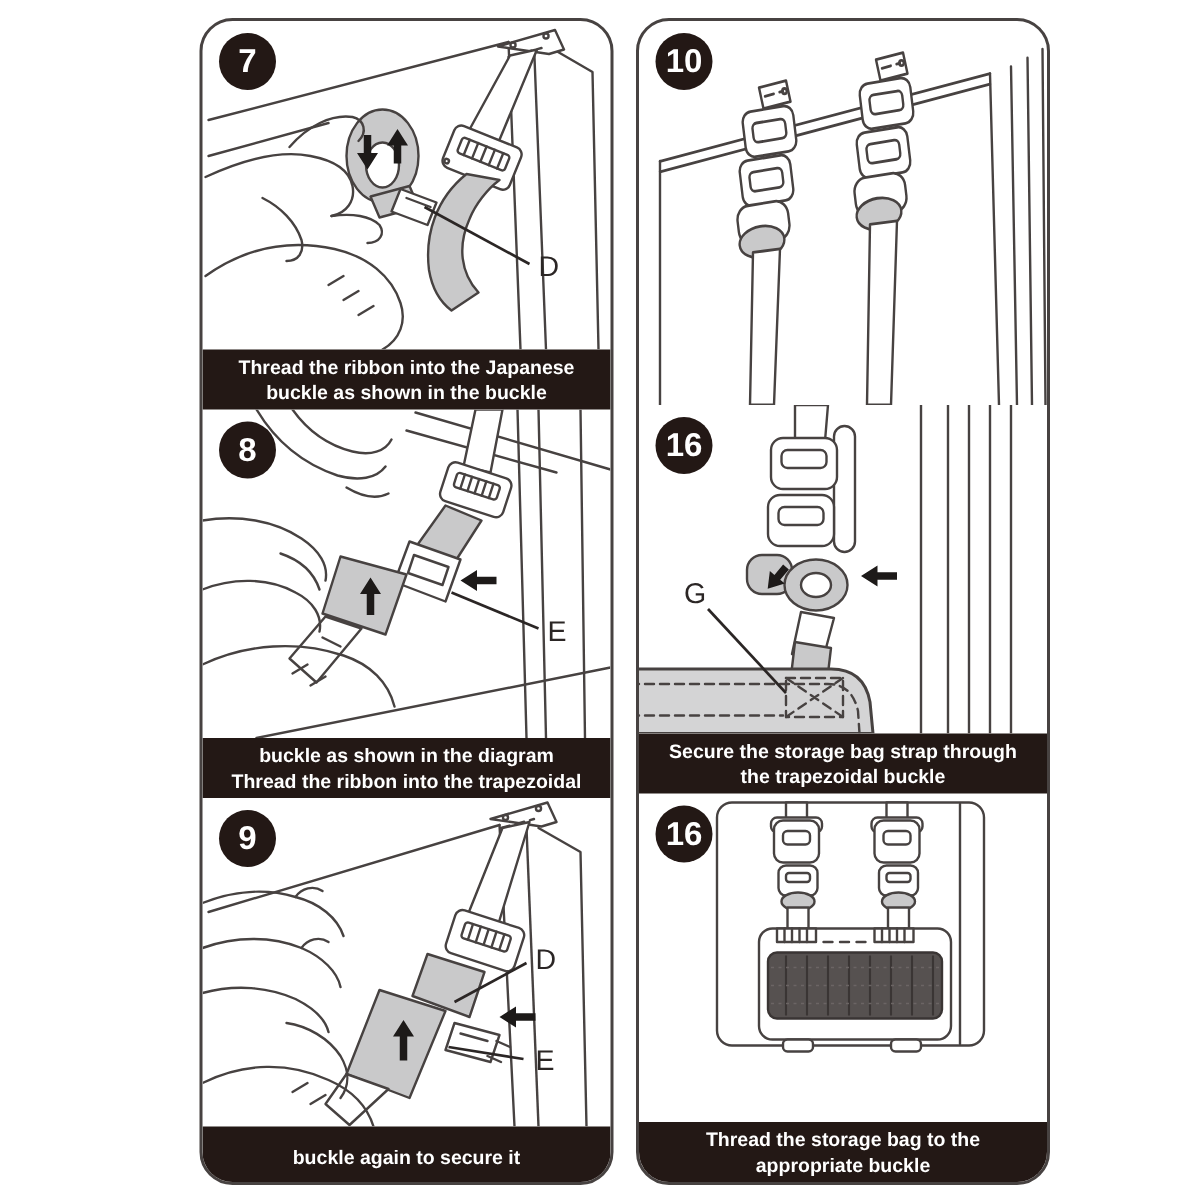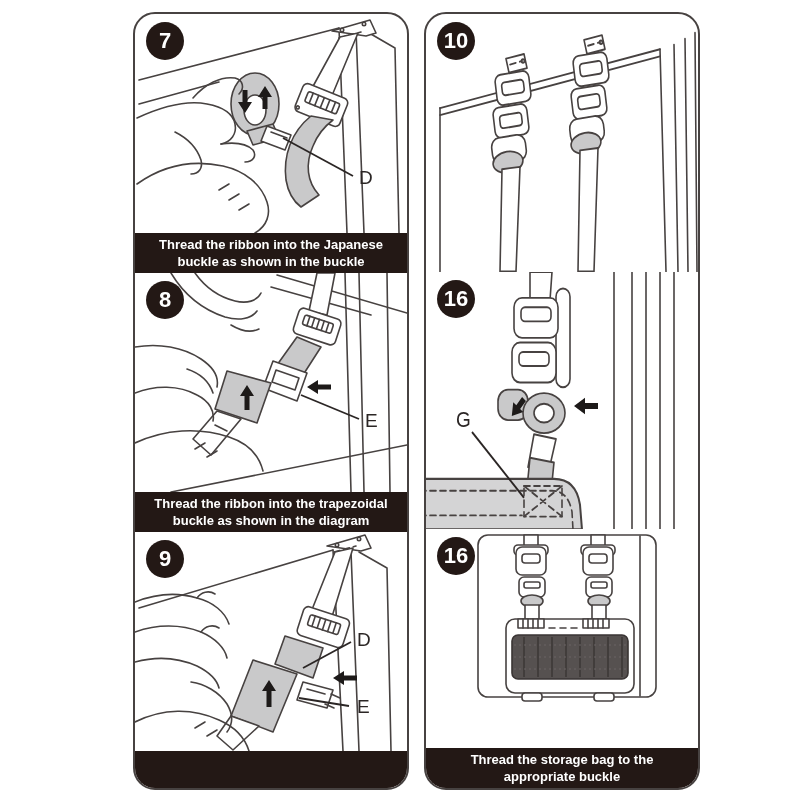--- a/index.html
+++ b/index.html
@@ -155,22 +155,22 @@
           <path class="ln" d="M0,170 C30,156 64,154 94,164 C112,170 124,182 128,198"></path>
           <path class="ln" d="M60,176 l10,-6 M72,184 l10,-6"></path>
         </g>
         <g>
           <path class="ldr" d="M166,122 L224,146"></path>
           <text class="lbl" x="230" y="154">E</text>
         </g>
       </svg>
     </div>
     <div class="caption">
+      <div>buckle as shown in the diagram</div>
       <div>Thread the ribbon into the trapezoidal</div>
-      <div>buckle as shown in the diagram</div>
     </div>
   </div>
 
   <div class="section">
     <div class="badge">9</div>
     <div class="illus-wrap">
       <svg class="illus" viewBox="0 0 272 219" preserveAspectRatio="none">
         <g>
           <path class="ln" d="M4,76 L198,18"></path>
           <path class="ln" d="M198,18 L208,219"></path>
@@ -222,20 +222,21 @@
           <path class="ldr" d="M168,136 L216,110"></path>
           <text class="lbl" x="222" y="114">D</text>
         </g>
         <g>
           <path class="ldr" d="M164,166 L214,174"></path>
           <text class="lbl" x="222" y="181">E</text>
         </g>
       </svg>
     </div>
     <div class="caption">
+      <div>buckle again to secure it</div>
     </div>
   </div>
 </div>
 
 <div class="column" id="col-right">
 
   <div class="section">
     <div class="badge">10</div>
     <div class="illus-wrap">
       <svg class="illus" viewBox="0 0 272 219" preserveAspectRatio="none">
@@ -310,20 +311,24 @@
           <path class="ln dash" d="M-6,186 L126,186 Q142,186 146,204 L147,219"></path>
           <path class="ln dash" d="M-6,207 L96,207"></path>
           <path class="ln dash" d="M98,182 L136,182 L136,208 L98,208 Z"></path>
           <path class="ln dash" d="M98,182 L136,208 M136,182 L98,208"></path>
         </g>
         <g>
           <text class="lbl" x="30" y="132">G</text>
           <path class="ldr" d="M46,136 L98,192"></path>
         </g>
       </svg>
+    </div>
+    <div class="caption">
+      <div>Secure the storage bag strap through</div>
+      <div>the trapezoidal buckle</div>
     </div>
   </div>
 
   <div class="section">
     <div class="badge">16</div>
     <div class="illus-wrap">
       <svg class="illus" viewBox="0 0 272 219" preserveAspectRatio="none">
         <g>
           <rect class="wh" x="52" y="6" width="178" height="162" rx="10"></rect>
           <path class="ln" d="M214,7 L214,167"></path>

